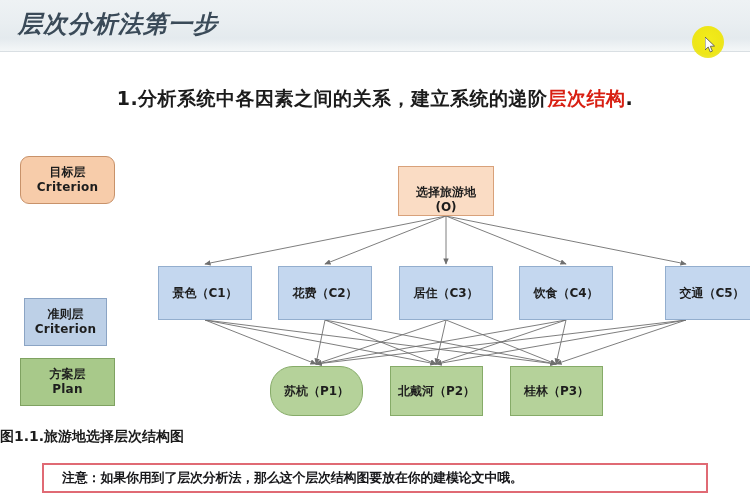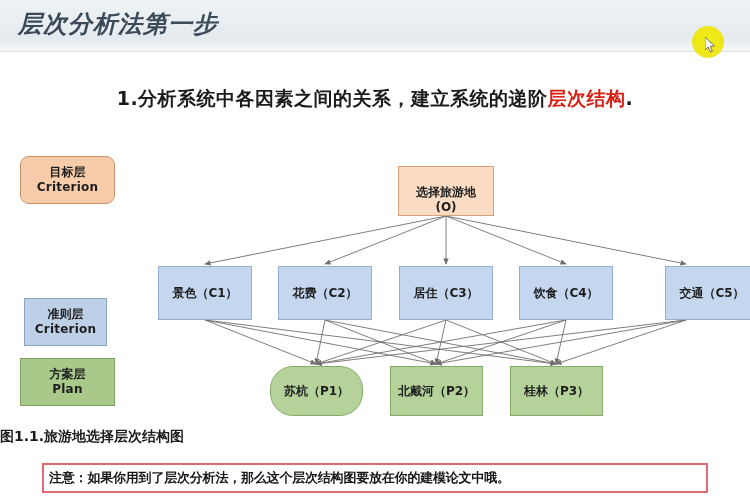--- a/index.html
+++ b/index.html
@@ -148,21 +148,21 @@
     position: absolute;
     left: 42px;
     top: 463px;
     width: 666px;
     height: 30px;
     box-sizing: border-box;
     border: 2px solid #e06a74;
     background: #ffffff;
     display: flex;
     align-items: center;
-    padding-left: 5px;
+    padding-left: 18px;
   }
   .note-text {
     font-family: "DejaVu Sans", "Liberation Sans", sans-serif;
     font-size: 13px;
     font-weight: 700;
     color: #17171a;
     white-space: nowrap;
     letter-spacing: -0.2px;
   }
 </style>

